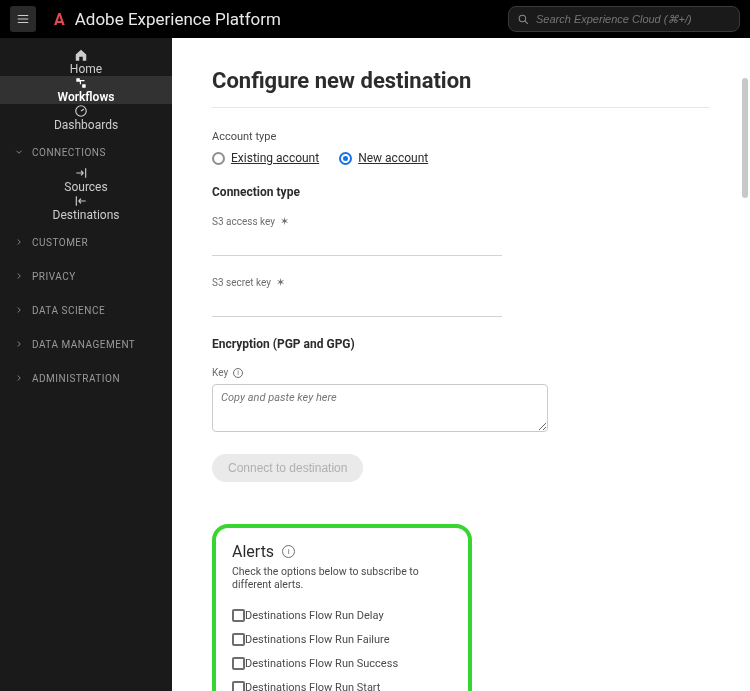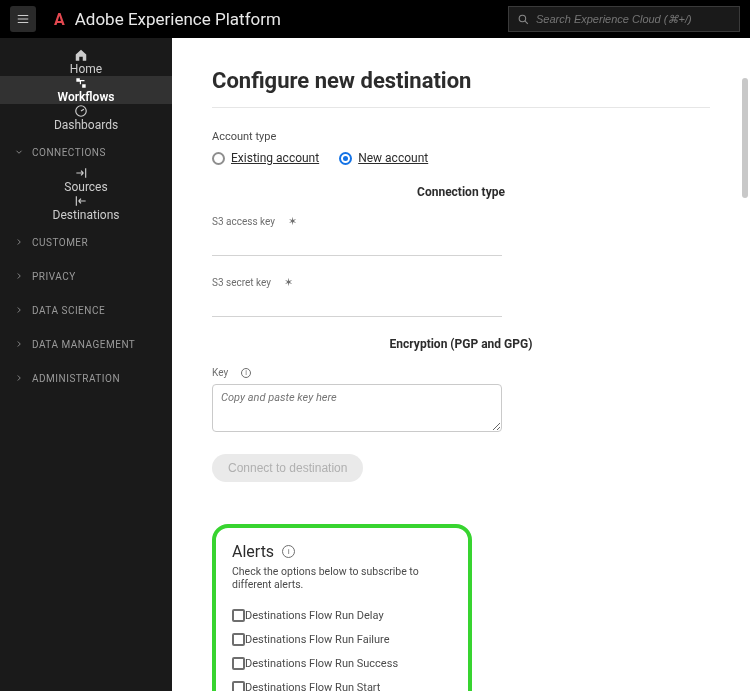--- a/index.html
+++ b/index.html
@@ -2,44 +2,44 @@
 <html><head>
 <meta charset="utf-8">
 <style>
   * { box-sizing: border-box; margin: 0; padding: 0; }
   body { font-family: -apple-system, BlinkMacSystemFont, "Segoe UI", Roboto, sans-serif; background: #fff; width: 750px; height: 691px; overflow: hidden; }
   .topbar { height: 38px; background: #000; display: flex; align-items: center; padding: 0 10px; }
   .hamburger { width: 26px; height: 26px; background: #2a2a2a; border-radius: 3px; display: flex; align-items: center; justify-content: center; margin-right: 18px; }
   .hamburger svg { width: 14px; height: 14px; }
   .logo { color: #e34850; font-weight: 700; font-size: 16px; margin-right: 10px; }
   .app-title { color: #e8e8e8; font-size: 17px; }
-  .search-wrap { margin-left: auto; display: flex; align-items: center; background: #1a1a1a; border: 1px solid #3a3a3a; border-radius: 0; height: 26px; width: 232px; padding: 0 8px; }
+  .search-wrap { margin-left: auto; display: flex; align-items: center; background: #1a1a1a; border: 1px solid #3a3a3a; border-radius: 8px; height: 26px; width: 232px; padding: 0 8px; }
   .search-wrap svg { width: 13px; height: 13px; margin-right: 6px; }
   .search-input { background: transparent; border: none; color: #aaa; font-style: italic; font-size: 11px; outline: none; flex: 1; }
   .layout { display: flex; height: calc(691px - 38px); }
   .sidebar { width: 172px; background: #1a1a1a; color: #ccc; padding-top: 10px; font-size: 12px; }
   .nav-item { display: flex; align-items: center; height: 28px; padding: 0 14px; cursor: pointer; flex-direction: column; }
   .nav-item.active { background: #323232; color: #fff; font-weight: 600; }
   .nav-item .icon { width: 16px; margin-right: 10px; display: flex; align-items: center; justify-content: center; }
   .nav-group-h { display: flex; align-items: center; height: 28px; padding: 0 14px; color: #9a9a9a; font-size: 10px; letter-spacing: .5px; cursor: pointer; margin-top: 6px; }
   .nav-group-h .chev { width: 12px; margin-right: 6px; display:flex; align-items:center; }
   .main { flex: 1; background: #fff; padding: 30px 40px 0 40px; overflow-y: auto; }
   .page-title { font-size: 22px; font-weight: 700; color: #2c2c2c; margin-bottom: 14px; }
   .hr { border: none; border-top: 1px solid #e6e6e6; margin-bottom: 22px; }
   .field-label { font-size: 11px; color: #4b4b4b; margin-bottom: 8px; }
   .radios { display: flex; align-items: center; gap: 20px; margin-bottom: 20px; }
   .radio { display: flex; align-items: center; gap: 6px; font-size: 12px; color: #2c2c2c; cursor: pointer; text-decoration: underline; }
   .radio .circle { width: 13px; height: 13px; border: 2px solid #8e8e8e; border-radius: 50%; }
   .radio.selected .circle { border-color: #1473e6; position: relative; }
   .radio.selected .circle::after { content:""; position:absolute; inset:2px; background:#1473e6; border-radius:50%; }
-  .section-h { font-size: 12px; font-weight: 700; color: #2c2c2c; margin-bottom: 16px; text-align: center; }
-  .sub-label { font-size: 10px; color: #6e6e6e; margin-bottom: 6px; display:flex; align-items:center; gap:13px; }
+  .section-h { font-size: 12px; font-weight: 700; color: #2c2c2c; margin-bottom: 16px; }
+  .sub-label { font-size: 10px; color: #6e6e6e; margin-bottom: 6px; display:flex; align-items:center; gap:5px; }
   .asterisk { font-size: 11px; }
   .text-line { border-bottom: 1px solid #d3d3d3; height: 22px; margin-bottom: 20px; width: 290px; }
-  .textarea { width: 290px; height: 48px; border: 1px solid #cacaca; border-radius: 4px; padding: 6px 8px; font-size: 11px; font-style: italic; color: #8e8e8e; resize: both; outline: none; font-family: inherit; margin-bottom: 22px; display:block; }
+  .textarea { width: 336px; height: 48px; border: 1px solid #cacaca; border-radius: 4px; padding: 6px 8px; font-size: 11px; font-style: italic; color: #8e8e8e; resize: both; outline: none; font-family: inherit; margin-bottom: 22px; display:block; }
   .connect-btn { background: #eaeaea; color: #b0b0b0; border: none; border-radius: 14px; height: 28px; padding: 0 16px; font-size: 12px; font-weight: 400; cursor: not-allowed; margin-bottom: 42px; }
   .alerts-box { border: 4px solid #38d430; border-radius: 16px; padding: 14px 16px 12px 16px; width: 260px; }
   .alerts-head { display:flex; align-items:center; gap:8px; margin-bottom:4px; }
   .alerts-title { font-size: 16px; font-weight: 400; color: #2c2c2c; }
   .alerts-sub { font-size: 10.5px; color: #4b4b4b; margin-bottom: 12px; }
   .cb-row { display:flex; align-items:center; height: 24px; cursor:pointer; }
   .cb { width: 13px; height: 13px; border: 2px solid #6e6e6e; border-radius: 2px; flex-shrink:0; }
   .cb-label { font-size: 11px; color: #4b4b4b; }
   .info-icon { width:13px; height:13px; border:1px solid #6e6e6e; border-radius:50%; display:flex; align-items:center; justify-content:center; font-size:8px; color:#6e6e6e; }
   .scrollbar { position: absolute; right: 2px; top: 40px; width: 6px; height: 120px; background: #c8c8c8; border-radius: 3px; }

